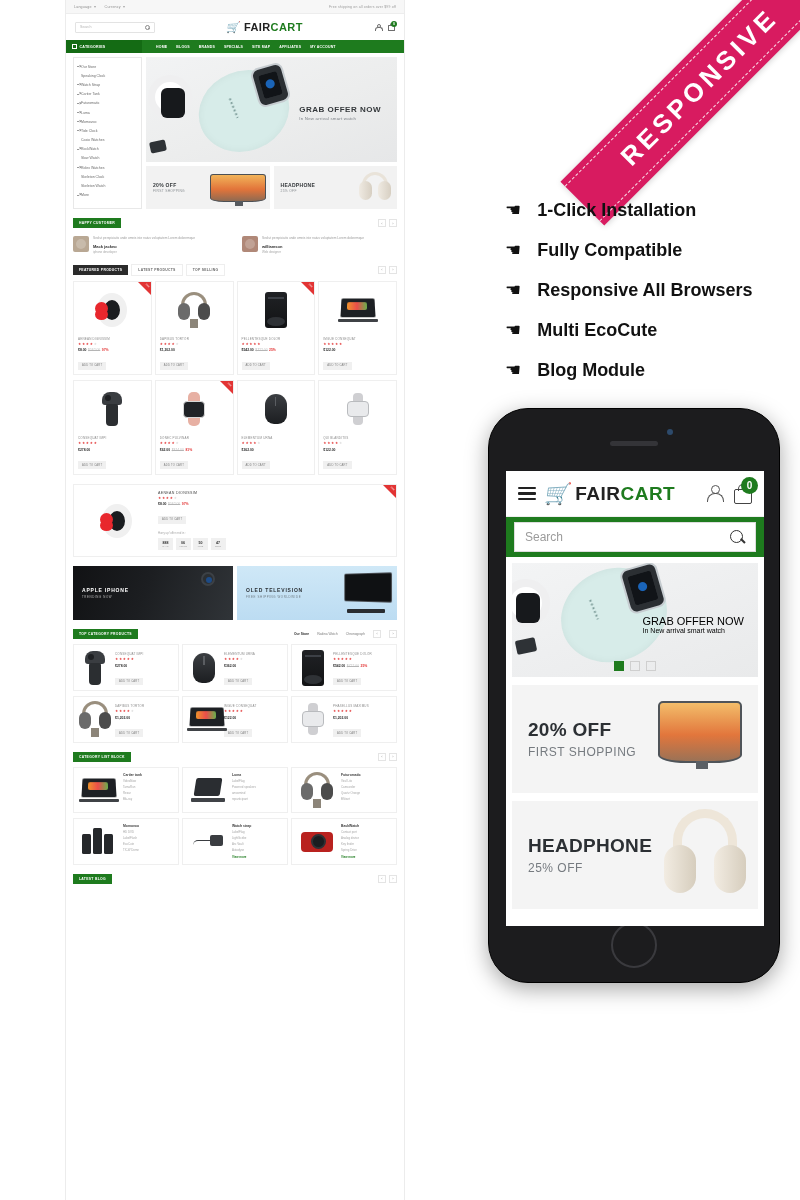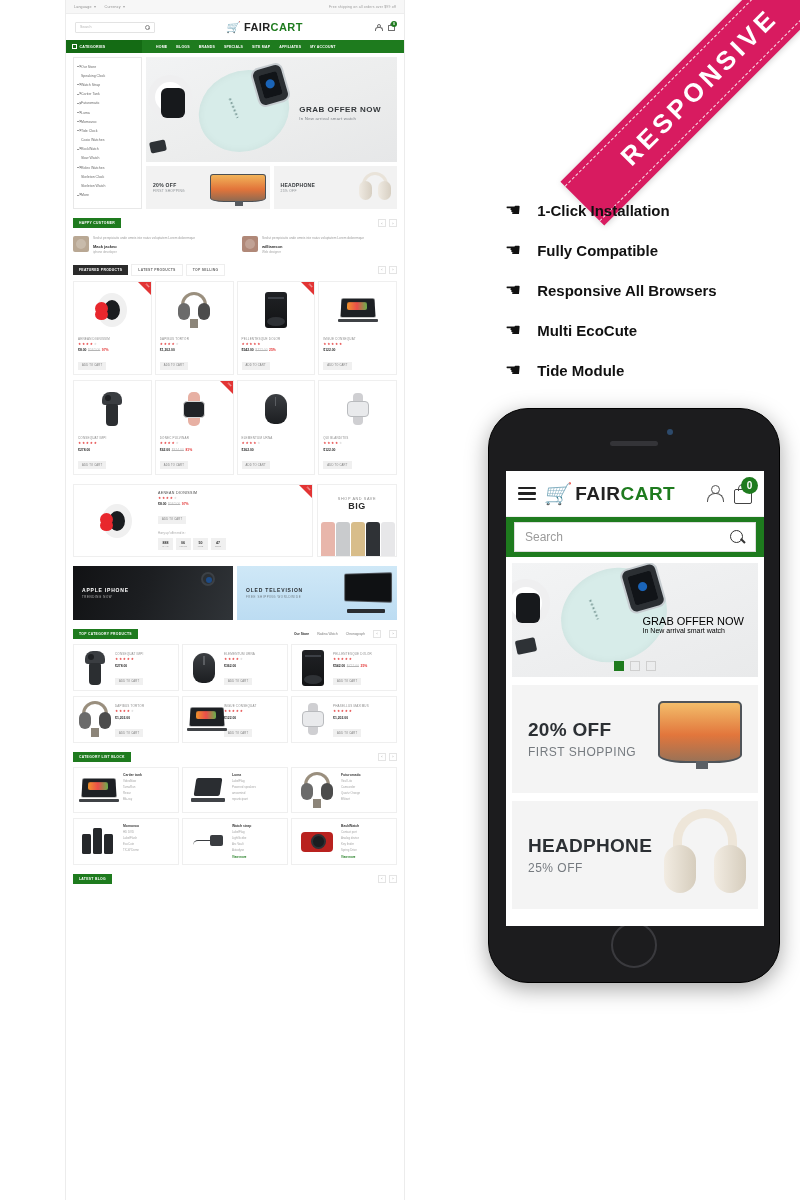--- a/index.html
+++ b/index.html
@@ -216,21 +216,21 @@
     box-shadow:0 1px 6px rgba(0,0,0,.18);}
   .ribbon:before,.ribbon:after{content:"";position:absolute;left:0;right:0;height:0;
     border-top:1.6px dashed rgba(255,255,255,.85);}
   .ribbon:before{top:6px;} .ribbon:after{bottom:6px;}
   .ribbon span{color:#fff;font-size:26px;font-weight:700;letter-spacing:4px;}
   .ribclip{position:absolute;right:0;top:0;width:260px;height:260px;overflow:hidden;}
 
   .features{position:absolute;left:505px;top:190px;}
   .feat{display:flex;align-items:center;gap:16px;height:40px;}
   .feat .th{font-size:18px;color:#111;line-height:1;}
-  .feat .fl{font-size:15px;font-weight:700;color:#111;}
+  .feat .fl{font-size:18px;font-weight:700;color:#111;}
 
   
   .phone{position:absolute;left:488px;top:408px;width:292px;height:575px;background:#1c1c1e;
     border-radius:40px;box-shadow:0 6px 22px rgba(0,0,0,.35);border:1px solid #000;}
   .phone .speaker{position:absolute;left:50%;top:32px;transform:translateX(-50%);width:48px;height:5px;
     background:#343438;border-radius:3px;}
   .phone .cam{position:absolute;left:50%;top:20px;transform:translateX(-50%) translateX(36px);width:6px;height:6px;
     border-radius:50%;background:#2d4a6b;}
   .phone .home{position:absolute;left:50%;bottom:14px;transform:translateX(-50%);width:46px;height:46px;
     border-radius:50%;border:2px solid #3a3a3e;background:#1c1c1e;}
@@ -559,31 +559,20 @@
                   <b>50</b>
                   <span>MINS</span>
                 </div>
                 <div class="cdbox">
                   <b>47</b>
                   <span>SECS</span>
                 </div>
               </div>
           </div>
         </div>
-        <div class="shopsave">
-          <div class="s1">SHOP AND SAVE</div>
-          <div class="s2">BIG</div>
-          <span class="phones">
-            <i style="background:#e8b6ab"></i>
-              <i style="background:#c9cbcd"></i>
-              <i style="background:#d8bd8a"></i>
-              <i style="background:#2f3236"></i>
-              <i style="background:#e7e7e9"></i>
-          </span>
-        </div>
       </div>
 
       <div class="promo2">
         <div class="pbox dark">
           <div>
             <div class="p1">APPLE  IPHONE</div>
             <div class="p2">TRENDING NOW</div>
           </div>
           <span class="ipcam"></span>
         </div>
@@ -833,21 +822,21 @@
       <div class="feat">
         <span class="th">☚</span>
         <span class="fl">Responsive All Browsers</span>
       </div>
       <div class="feat">
         <span class="th">☚</span>
         <span class="fl">Multi EcoCute</span>
       </div>
       <div class="feat">
         <span class="th">☚</span>
-        <span class="fl">Tide Module</span>
+        <span class="fl">Blog Module</span>
       </div>
     </div>
 
   <div class="phone">
     <span class="cam"></span>
     <span class="speaker"></span>
     <span class="home"></span>
     <div class="screen">
       <div class="mhead">
         <span class="mburger">

